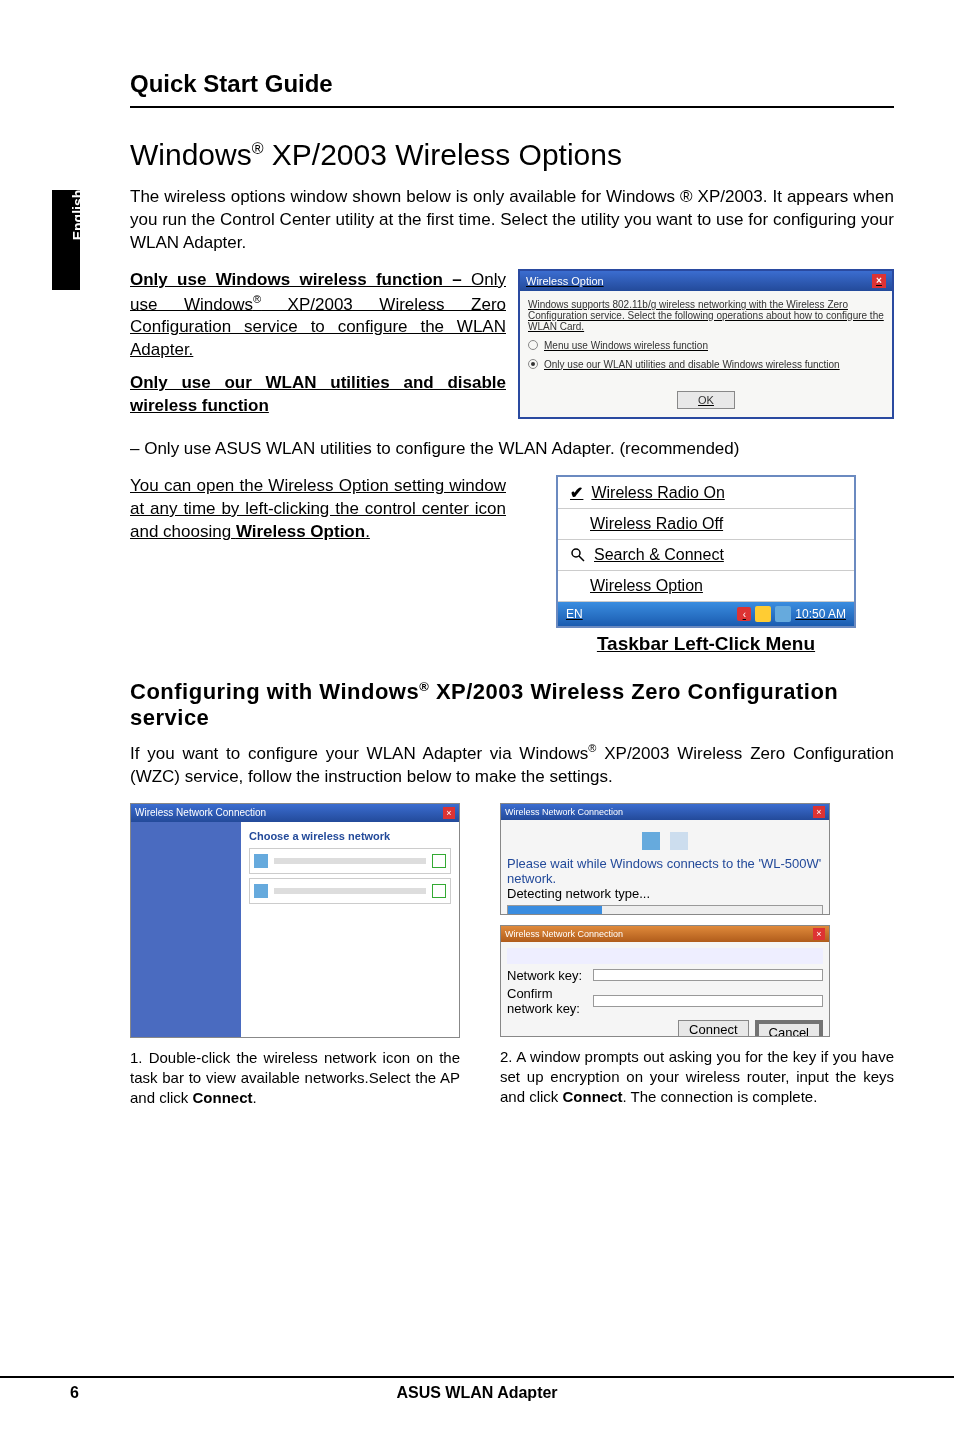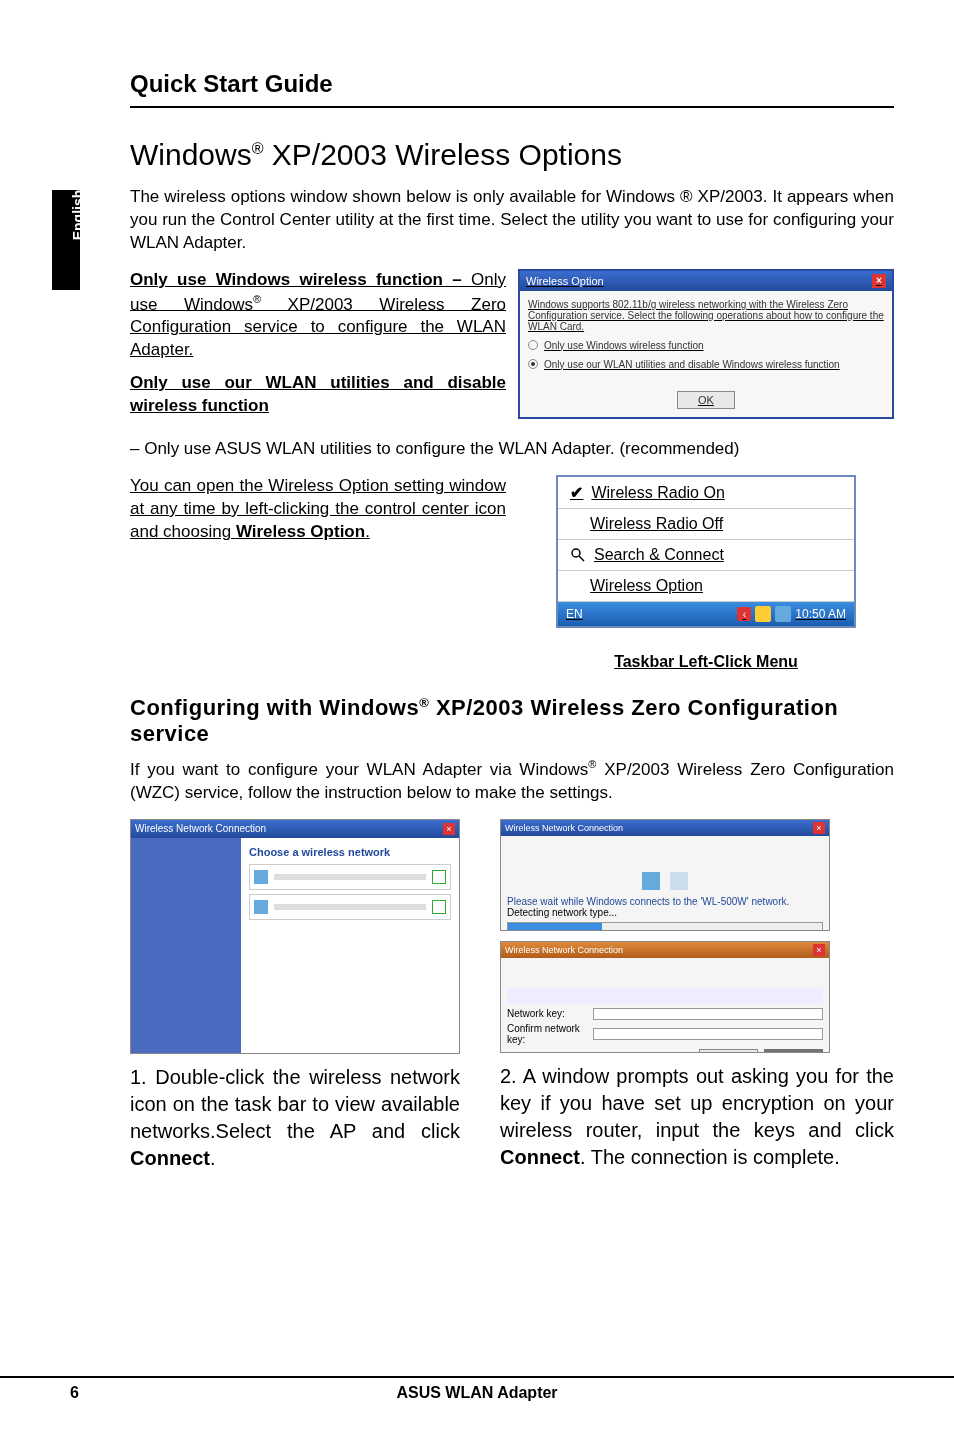--- a/index.html
+++ b/index.html
@@ -21,37 +21,37 @@
   .radio-row { display: flex; align-items: center; gap: 6px; }
   .radio-dot { width: 10px; height: 10px; border: 1px solid #888; border-radius: 50%; display: inline-block; }
   .radio-dot.sel::after { content: ''; display: block; width: 4px; height: 4px; background: #333; border-radius: 50%; margin: 2px; }
   .okbtn { align-self: center; padding: 2px 20px; border: 1px solid #888; background: #e8e8e8; font-size: 11px; margin-top: auto; }
   .bold { font-weight: bold; }
   .taskbar-menu { border: 2px solid #6b8ac0; width: 300px; font-size: 16px; background: #fff; }
   .taskbar-menu .item { padding: 6px 12px; border-bottom: 1px solid #ccc; display: flex; align-items: center; gap: 8px; }
   .taskbar-menu .item:last-child { border-bottom: none; }
   .taskbar-menu .taskbar { background: linear-gradient(#3a8de0, #1b5cb0); color: #fff; font-size: 12px; padding: 4px 8px; display: flex; justify-content: space-between; align-items: center; }
   .taskbar-menu .check { font-weight: bold; }
-  .caption { font-weight: bold; text-align: center; font-size: 16px; margin-top: 25px; }
+  .caption { font-weight: bold; text-align: center; font-size: 19px; margin-top: 5px; }
   h2.sub { font-size: 22px; font-weight: bold; margin-top: 24px; margin-bottom: 10px; letter-spacing: 0.5px; }
   .twocol { display: flex; gap: 40px; margin-top: 12px; }
   .thumb { width: 330px; height: 235px; border: 1px solid #888; background: #f0f0f0; position: relative; overflow: hidden; }
   .thumb .titlebar { background: linear-gradient(#3b6dd0, #234a9a); height: 18px; display: flex; justify-content: space-between; align-items: center; padding: 0 4px; }
   .thumb .titlebar span { color: #fff; font-size: 10px; }
   .thumb .side { position: absolute; left: 0; top: 18px; bottom: 0; width: 110px; background: #4a6bc0; }
   .thumb .main { position: absolute; left: 110px; right: 0; top: 18px; bottom: 0; background: #fff; padding: 8px; font-size: 9px; }
-  .step { font-size: 20px; line-height: 1.35; text-align: justify; margin-top: 10px; }
+  .step { font-size: 15px; line-height: 1.35; text-align: justify; margin-top: 10px; }
   .footer { position: absolute; bottom: 30px; left: 0; right: 0; border-top: 2px solid #000; padding-top: 6px; display: flex; justify-content: space-between; font-size: 16px; font-weight: bold; }
   .footer-inner { display: flex; justify-content: space-between; width: 100%; padding: 0 70px 0 70px; }
   .mag { width: 16px; height: 16px; display: inline-block; }
   .thumb-stack { width: 330px; display:flex; flex-direction:column; gap:10px; }
   .mini { border: 1px solid #888; background:#f5f5f5; height: 112px; position:relative; overflow:hidden; }
   .mini .titlebar { background: linear-gradient(#3b6dd0, #234a9a); height: 16px; display:flex; justify-content:space-between; align-items:center; padding:0 4px; }
   .mini .titlebar span { color:#fff; font-size:9px; }
-  .mini .body { padding:6px; font-size:10px;margin-top:24px; }
+  .mini .body { padding:6px; font-size:13px; }
   .tray-icons { display:flex; gap:4px; align-items:center; }
   .tray-icons .ic { width:16px; height:16px; background:#ffcc33; border-radius:2px; }
 </style>
 </head>
 <body>
 
 <div class="side-tab">
   <span>English</span>
 </div>
 
@@ -77,21 +77,21 @@
     <div class="col">
       <div class="fig">
         <div class="titlebar">
           <span>Wireless Option</span>
           <span class="close">×</span>
         </div>
         <div class="figbody">
           <div>Windows supports 802.11b/g wireless networking with the Wireless Zero Configuration service. Select the following operations about how to configure the WLAN Card.</div>
           <div class="radio-row">
             <span class="radio-dot"></span>
-            <span>Only use Windows wireless function</span>
+            <span>Menu use Windows wireless function</span>
           </div>
           <div class="radio-row">
             <span class="radio-dot sel"></span>
             <span>Only use our WLAN utilities and disable Windows wireless function</span>
           </div>
           <div class="okbtn">OK</div>
         </div>
       </div>
     </div>
   </div>

